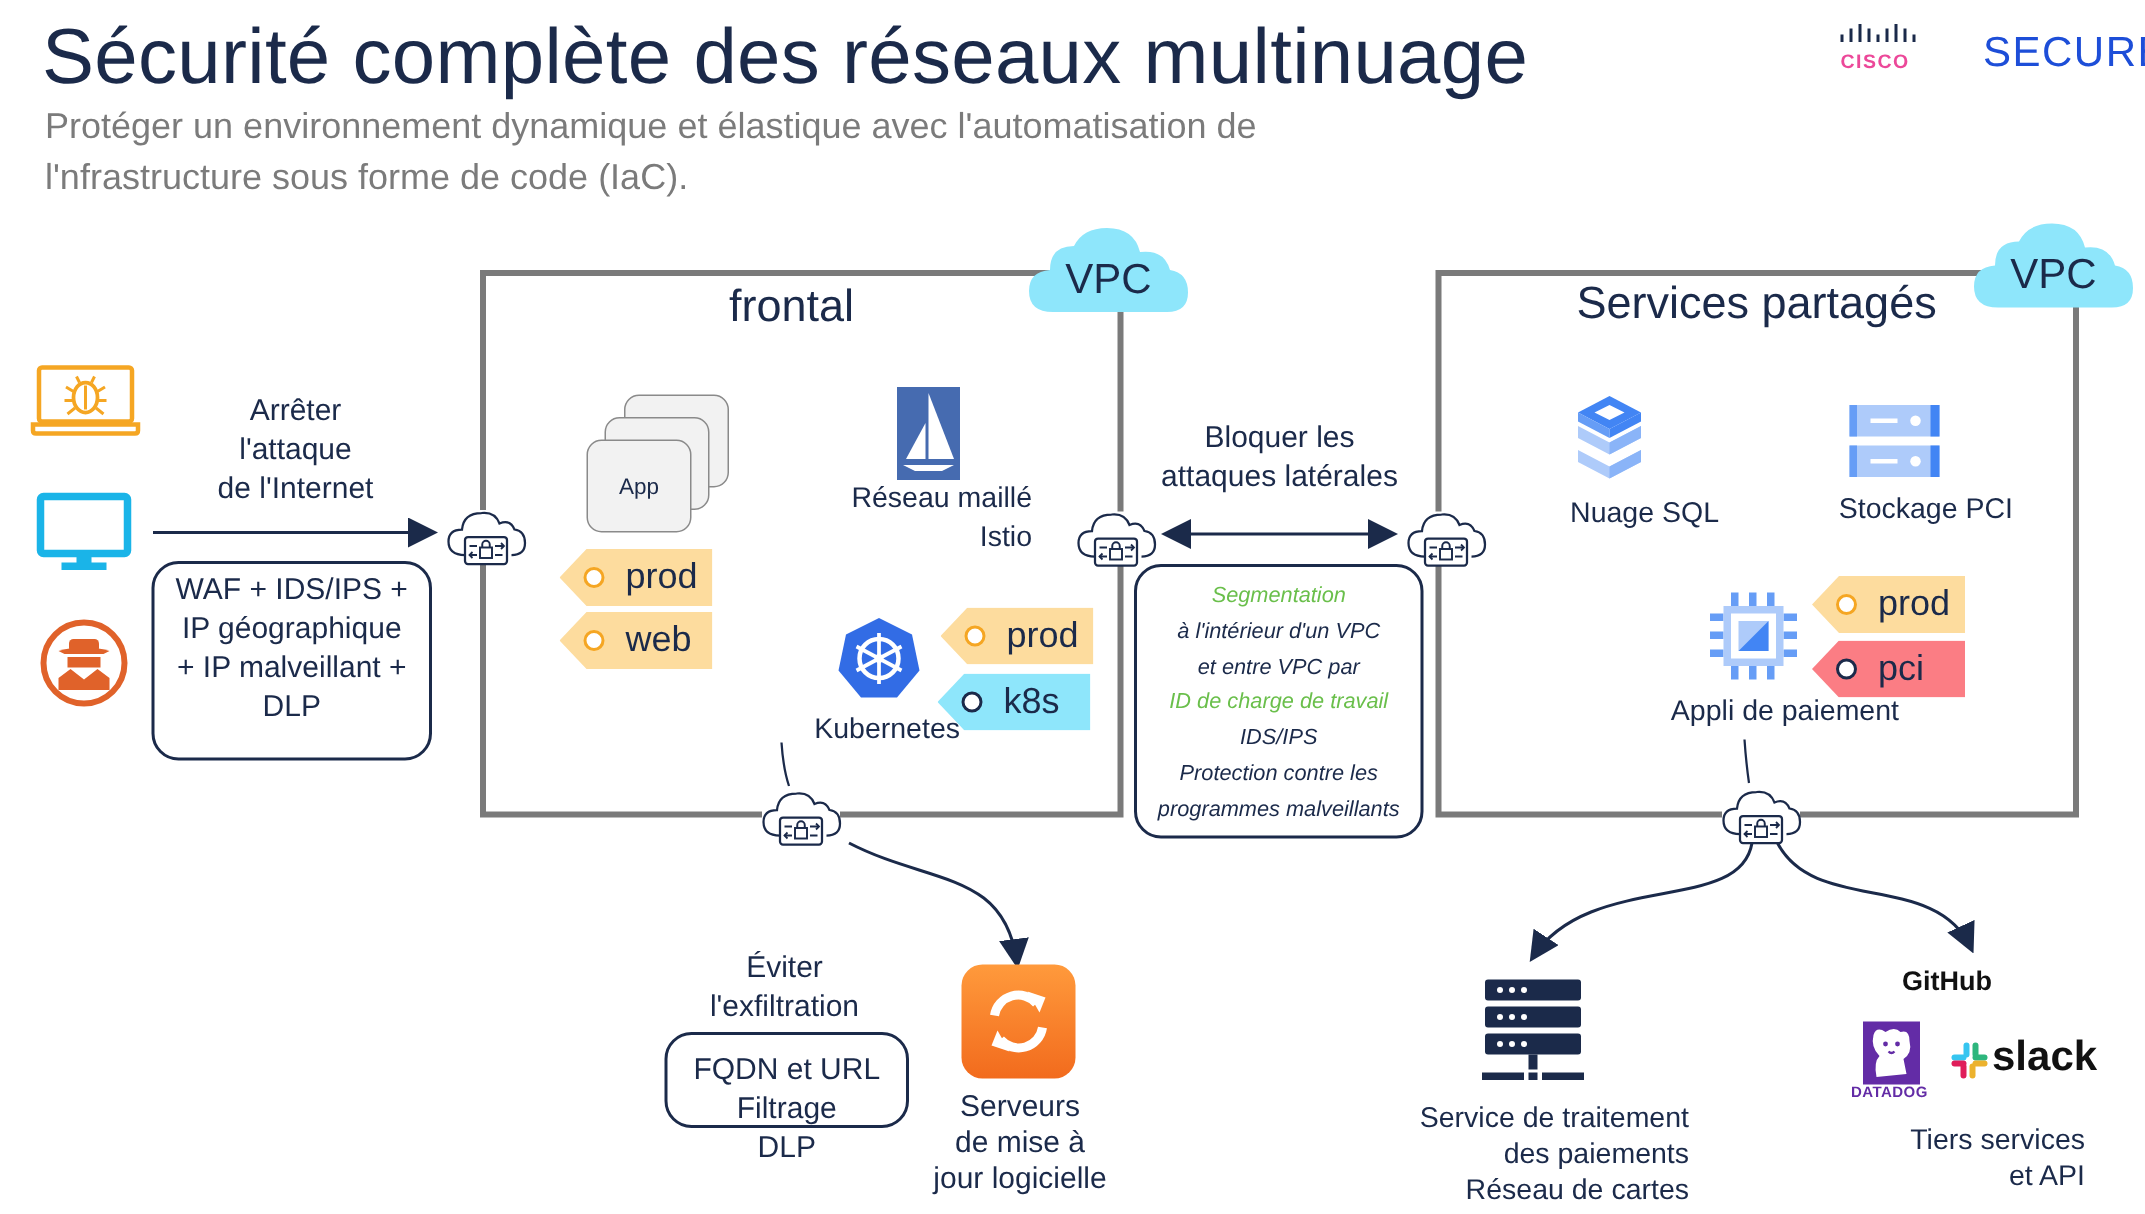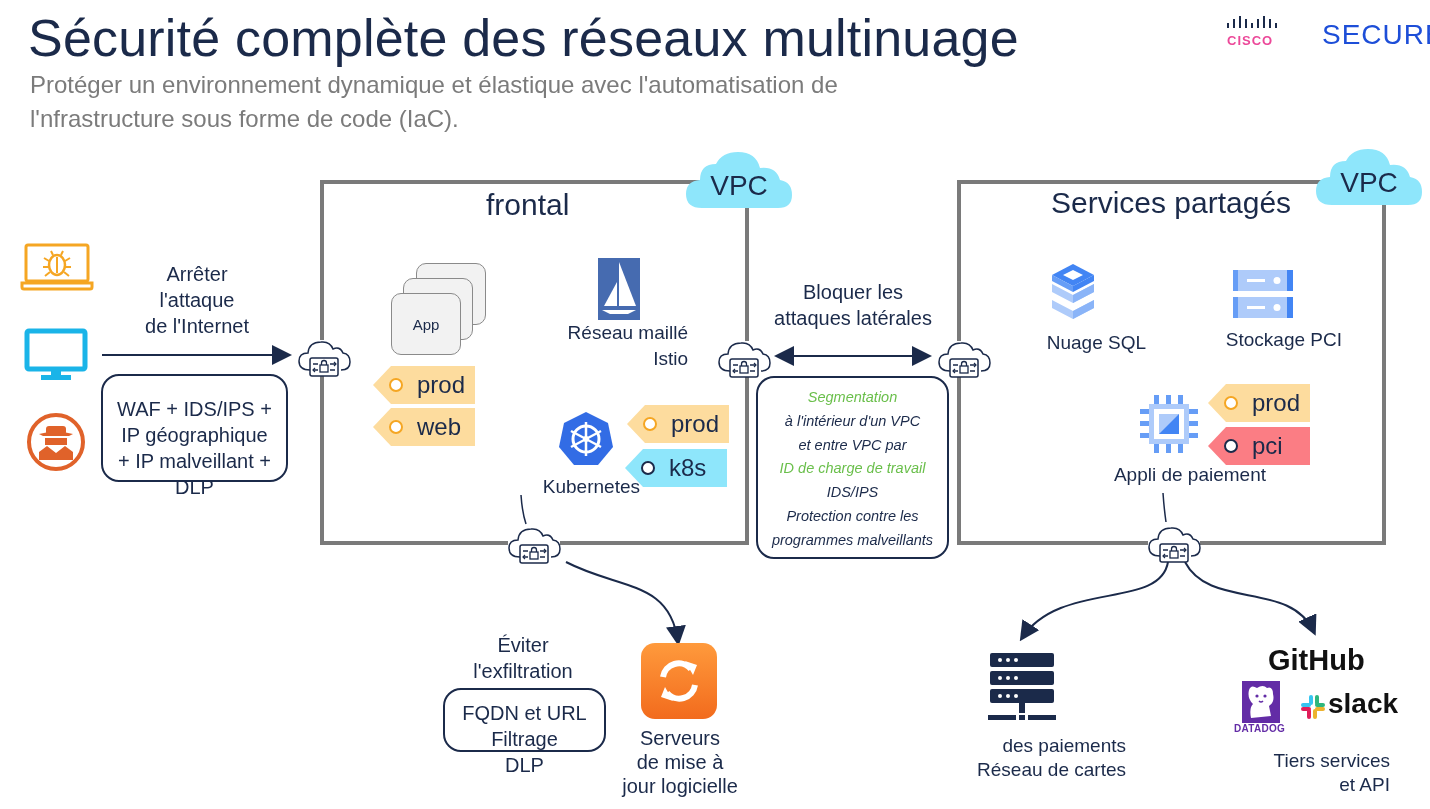--- a/index.html
+++ b/index.html
@@ -94,21 +94,21 @@
   <rect x="21" y="14" width="20" height="9" rx="3" fill="#e0622a"></rect>
   <rect x="20" y="26" width="22" height="7" fill="#e0622a"></rect>
   <path d="M22,34 L31,41 L40,34 L48,40 V48 H14 V40 Z" fill="#e0622a"></path>
 </svg>
 
 <div class="abs lbl-lg" style="left:122px;top:261px;width:150px;">
   <div>Arrêter</div>
   <div>l'attaque</div>
   <div>de l'Internet</div>
 </div>
-<div class="abs rbox lbl-lg" style="left:101px;top:374px;width:187px;height:108px;padding-top:20px;">
+<div class="abs rbox lbl-lg" style="left:101px;top:374px;width:187px;height:133px;padding-top:4px;">
   <div>WAF + IDS/IPS +</div>
   <div>IP géographique</div>
   <div>+ IP malveillant  +</div>
   <div>DLP</div>
 </div>
 
 <div class="abs vpc-box" style="left:320px;top:180px;width:429px;height:365px;"></div>
 <div class="abs box-title" style="left:486px;top:188px;">frontal</div>
 
 <div class="abs" style="left:684px;top:148px;width:110px;height:64px;">
@@ -334,25 +334,26 @@
       <circle cx="28" cy="7" r="2"></circle>
     <circle cx="12" cy="25" r="2"></circle>
       <circle cx="20" cy="25" r="2"></circle>
       <circle cx="28" cy="25" r="2"></circle>
     <circle cx="12" cy="43" r="2"></circle>
       <circle cx="20" cy="43" r="2"></circle>
       <circle cx="28" cy="43" r="2"></circle>
   </g>
 </svg>
 <div class="abs lbl" style="left:920px;top:734px;width:206px;line-height:24px;">
+  <div>Service de traitement</div>
   <div>des paiements</div>
   <div>Réseau de cartes</div>
 </div>
 
-<div class="abs" style="left:1268px;top:644px;font-size:29px;font-weight:bold;color:#111;">GitHub</div>
+<div class="abs" style="left:1268px;top:644px;font-size:18px;font-weight:bold;color:#111;">GitHub</div>
 <svg class="abs" style="left:1241px;top:680px;" width="40" height="44" viewBox="0 0 40 44">
   <rect x="1" y="1" width="38" height="42" fill="#632ca6"></rect>
   <path d="M8,10 Q10,4 16,8 Q22,4 26,8 Q32,6 32,14 Q34,22 28,26 L30,36 L10,38 Q8,28 12,24 Q6,18 8,10 Z" fill="#ffffff"></path>
   <circle cx="16" cy="16" r="1.6" fill="#632ca6"></circle>
     <circle cx="24" cy="16" r="1.6" fill="#632ca6"></circle>
   <path d="M18,21 Q20,23 22,21" stroke="#632ca6" stroke-width="1.5" fill="none"></path>
 </svg>
 <div class="abs" style="left:1234px;top:723px;font-size:10px;font-weight:bold;color:#632ca6;letter-spacing:0.3px;">DATADOG</div>
 <svg class="abs" style="left:1300px;top:694px;" width="26" height="26" viewBox="0 0 26 26">
   <rect x="9" y="1" width="4" height="10" rx="2" fill="#36c5f0"></rect>

